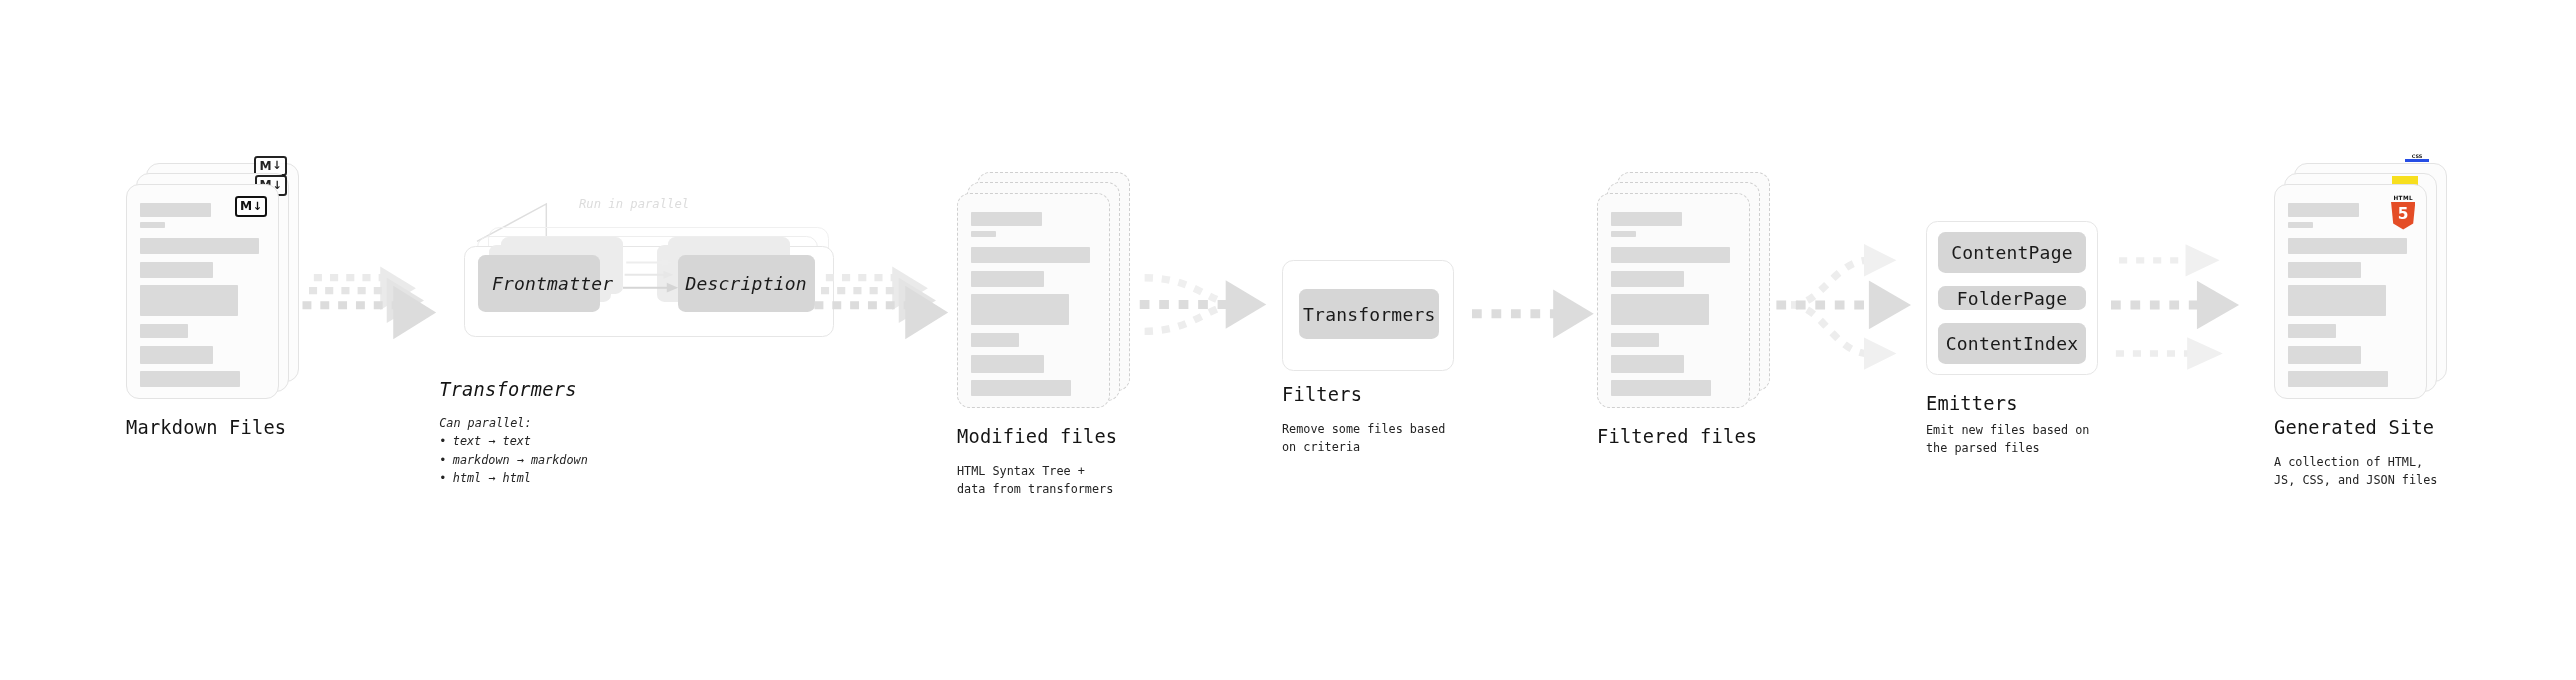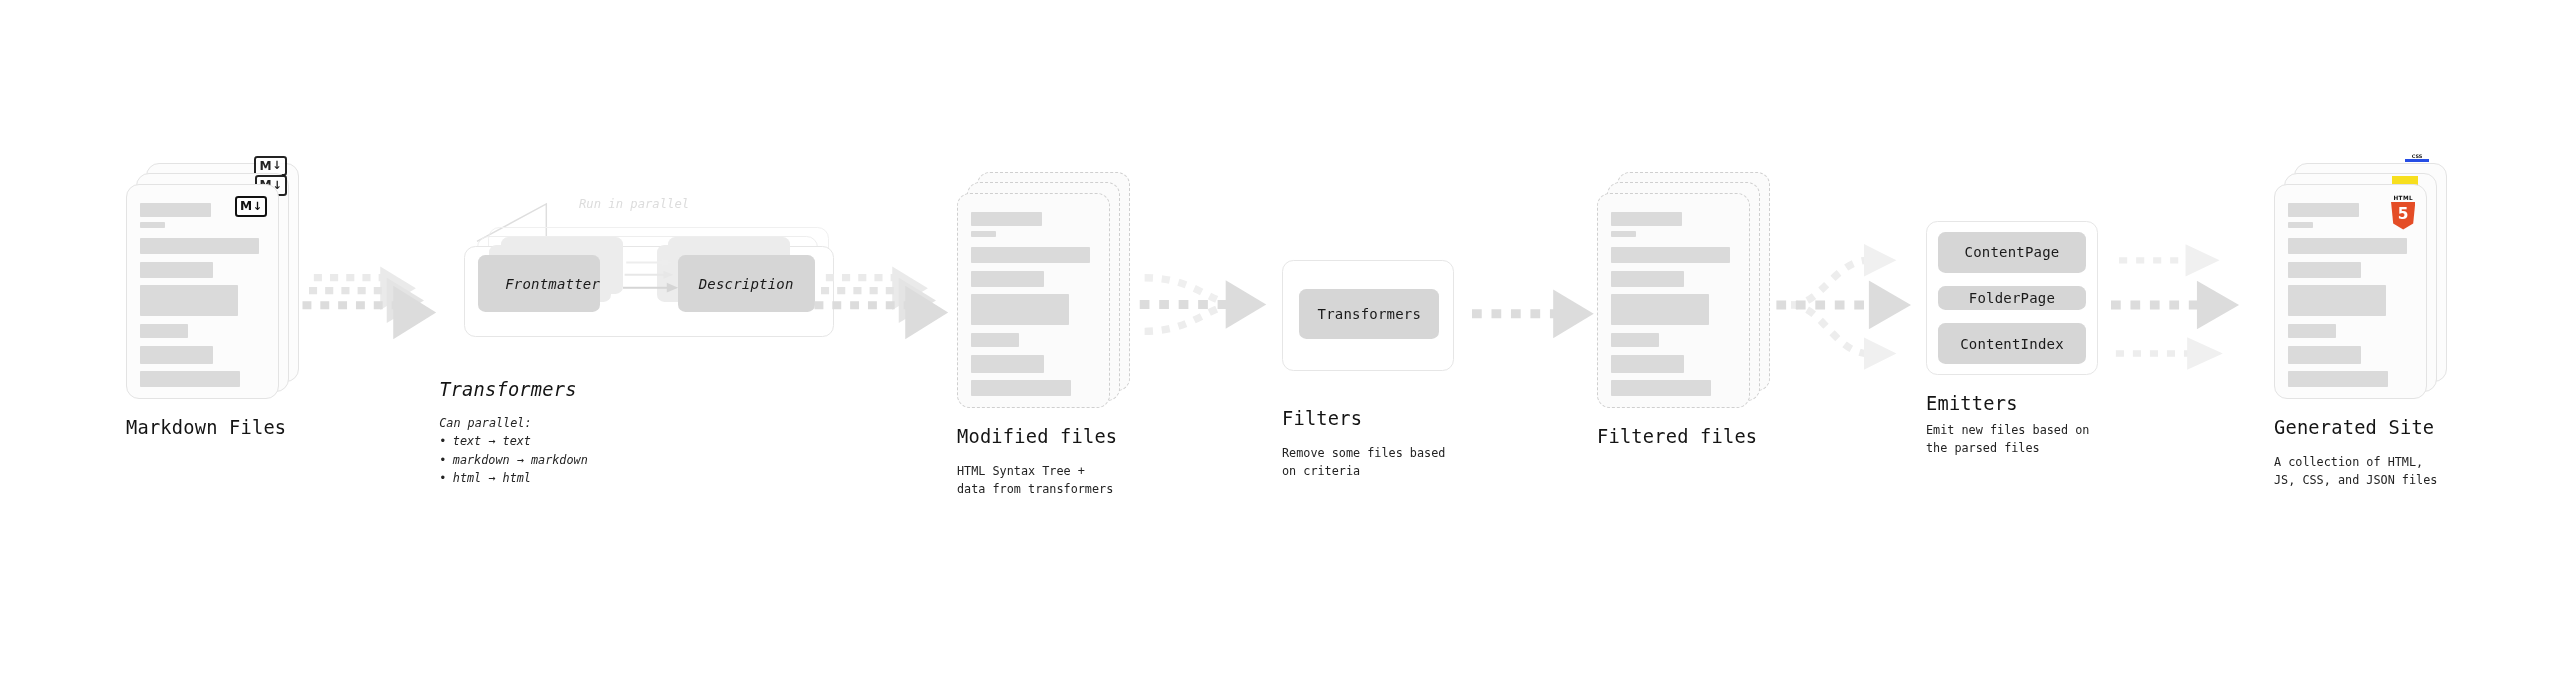--- a/index.html
+++ b/index.html
@@ -87,21 +87,21 @@
     border: 1.3px solid #e6e6e6;
     border-radius: 11.4px;
     background: #ffffff;
   }
   .group.layer { position:absolute; background:transparent; }
 
   .chip {
     background: #d6d6d6;
     border-radius: 7.3px;
     display: flex; align-items: center; justify-content: center;
-    font-size: 14px; color: #1a1a1a;
+    font-size: 18px; color: #1a1a1a;
     letter-spacing: 0.2px;
     white-space: nowrap;
   }
   .chip.ghost { background: #ececec; }
 
   
   .title {
     font-size: 18.7px; color: #141414; letter-spacing: 0.2px; white-space: nowrap;
   }
   .sub {
@@ -259,21 +259,21 @@
     <path d="M18,24 C70,24 90,46 120,56" fill="none" stroke="#efefef" stroke-width="9" stroke-dasharray="10 11"></path>
     <path d="M18,90 C70,90 90,66 120,58" fill="none" stroke="#ededed" stroke-width="9" stroke-dasharray="10 11"></path>
     <line x1="12" y1="57" x2="122" y2="57" stroke="#dcdcdc" stroke-width="11" stroke-dasharray="12 12"></line>
     <polygon points="118,27 168,57 118,87" fill="#dcdcdc"></polygon>
   </svg>
 
   <div class="stage" style="left:1282px; top:260px;">
     <div class="group" style="width:172px; height:111px; position:relative;">
       <div class="chip" style="position:absolute; left:16.3px; top:28px; width:140px; height:50px;">Transformers</div>
     </div>
-    <div class="title" style="margin-top:37px;">Filters</div>
+    <div class="title" style="margin-top:13px;">Filters</div>
     <div class="sub" style="margin-top:14.6px;">
       <div>Remove some files based</div>
       <div>on criteria</div>
     </div>
   </div>
 
   <svg class="stage" style="left:1472px; top:291px;" width="138" height="57" viewBox="0 0 170 70">
     <line x1="0" y1="28" x2="104" y2="28" stroke="#dcdcdc" stroke-width="11" stroke-dasharray="12 12"></line>
     <polygon points="100,-2 150,28 100,58" fill="#dcdcdc"></polygon>
   </svg>

